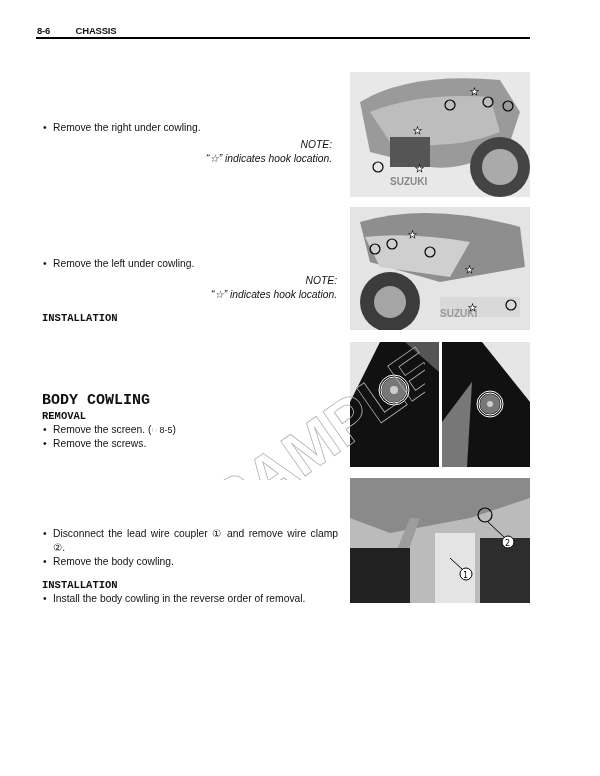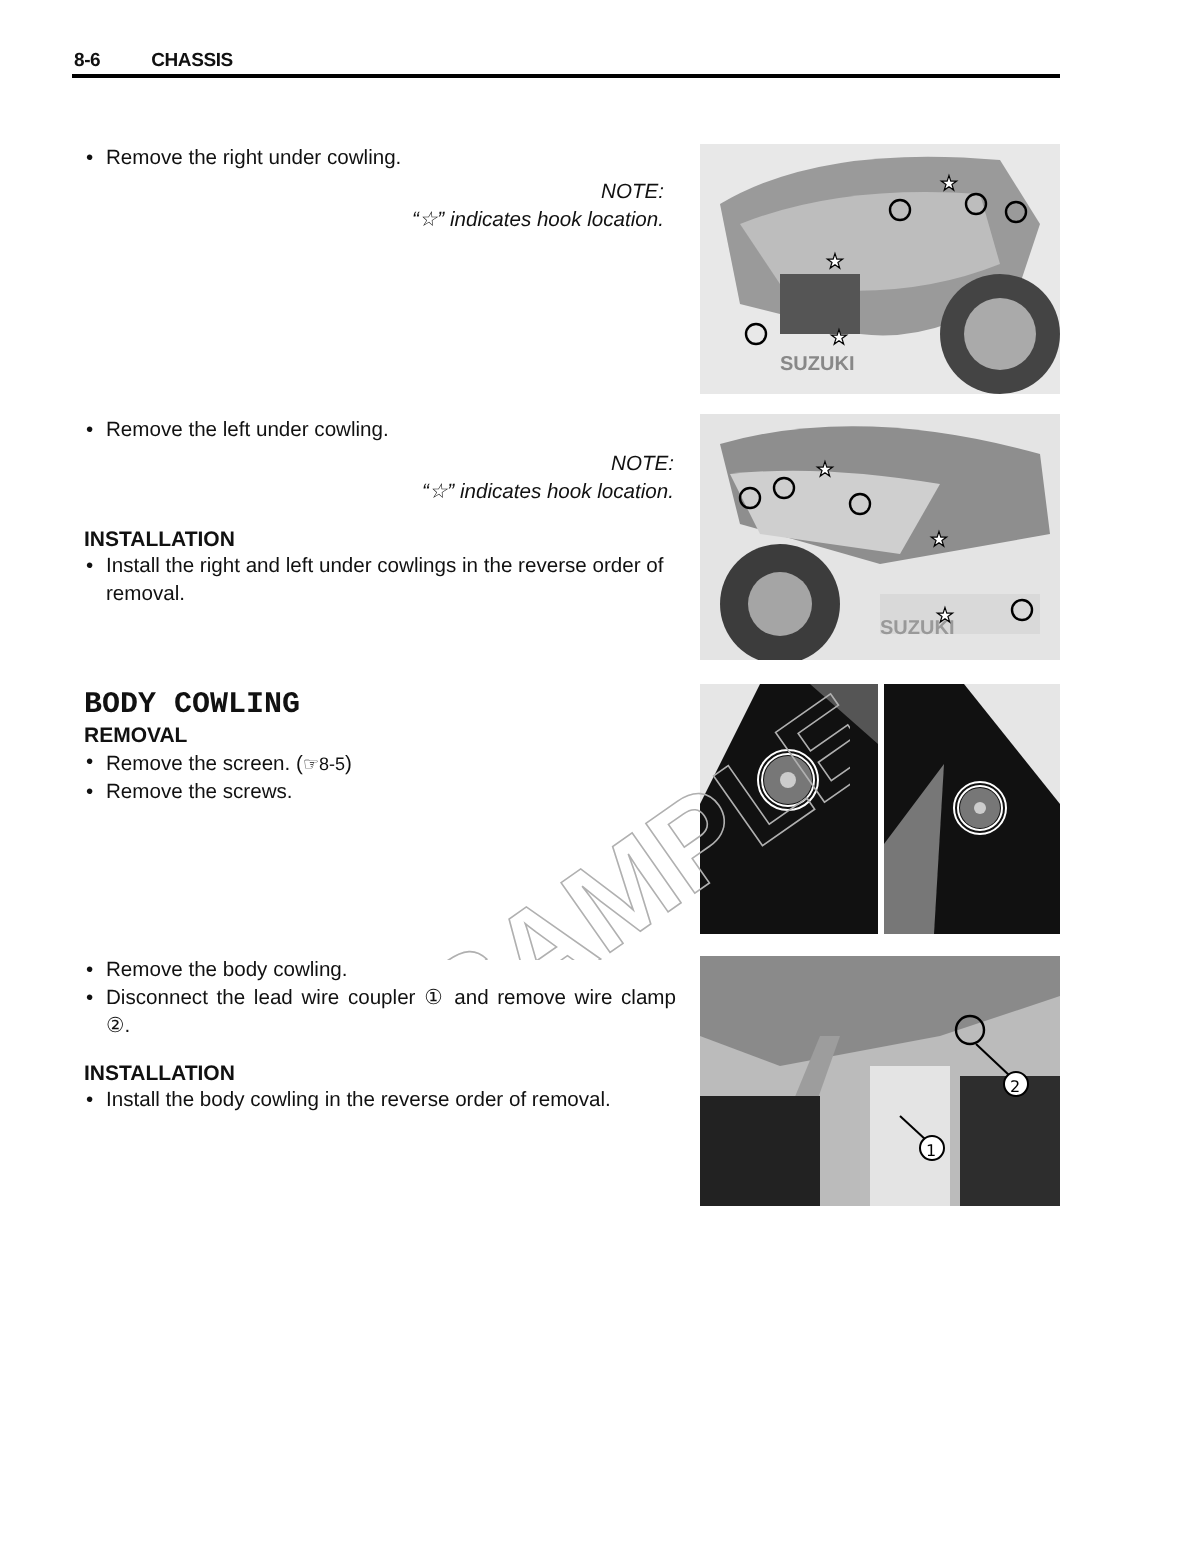--- a/index.html
+++ b/index.html
@@ -1,24 +1,24 @@
 <!DOCTYPE html>
 <html><head>
 <meta charset="utf-8">
 <style>
   html,body{margin:0;padding:0;background:#fff;}
   body{width:600px;height:776px;position:relative;overflow:hidden;font-family:"Liberation Sans",sans-serif;color:#111;}
   .hdr{position:absolute;left:37px;top:25px;font-size:9.5px;font-weight:bold;letter-spacing:-0.2px;}
   .hdr .pg{margin-right:23px;}
   .hrule{position:absolute;left:36px;top:37px;width:494px;height:2px;background:#000;}
-  .txt{position:absolute;left:42px;font-size:10.3px;line-height:14px;}
+  .txt{position:absolute;left:42px;font-size:10.3px;line-height:14px;margin-top:48px;}
   .bul{position:relative;padding-left:11px;}
   .bul:before{content:"\2022";position:absolute;left:1px;top:0;}
   .note{font-style:italic;text-align:right;}
-  .h3{font-weight:bold;font-size:10.5px;}
+  .h3{font-weight:bold;font-size:10.5px;font-family:Liberation Mono, monospace;}
   .h2{font-weight:bold;font-size:15px;line-height:17px;font-family:Liberation Mono, monospace;}
   .ref{display:inline-block;font-size:9px;}
   .photo{position:absolute;background:#cfcfcf;overflow:hidden;}
   .photo svg{display:block;}
   .wm{position:absolute;left:165px;top:330px;width:260px;height:150px;pointer-events:none;}
 </style>
 </head>
 <body>
 
 <div class="hdr">
@@ -31,33 +31,32 @@
   <div class="bul">Remove the right under cowling.</div>
   <div class="note" style="margin-top:3px;">NOTE:</div>
   <div class="note">“☆” indicates hook location.</div>
 </div>
 
 <div class="txt" style="top:209px;width:295px;">
   <div class="bul">Remove the left under cowling.</div>
   <div class="note" style="margin-top:3px;">NOTE:</div>
   <div class="note">“☆” indicates hook location.</div>
   <div class="h3" style="margin-top:9px;">INSTALLATION</div>
-  <div class="bul">Install the right and left under cowlings in the reverse order of removal.</div>
 </div>
 
 <div class="txt" style="top:344px;width:296px;">
   <div class="h2">BODY COWLING</div>
   <div class="h3">REMOVAL</div>
   <div class="bul"><span>Remove the screen. (</span><span class="ref">☞8-5</span><span>)</span></div>
   <div class="bul">Remove the screws.</div>
 </div>
 
 <div class="txt" style="top:479px;width:296px;text-align:justify;">
+  <div class="bul">Disconnect the lead wire coupler ① and remove wire clamp ②.</div>
   <div class="bul">Remove the body cowling.</div>
-  <div class="bul">Disconnect the lead wire coupler ① and remove wire clamp ②.</div>
   <div class="h3" style="margin-top:9px;">INSTALLATION</div>
   <div class="bul">Install the body cowling in the reverse order of removal.</div>
 </div>
 
 <div class="photo" style="left:350px;top:72px;width:180px;height:125px;background:#e8e8e8;">
   <svg width="180" height="125" viewBox="0 0 180 125">
     <path d="M10 30 Q60 0 150 8 L170 40 L160 70 Q120 100 80 95 L20 80 Z" fill="#9a9a9a"></path>
     <path d="M20 40 Q70 20 140 25 L150 60 Q100 80 40 70 Z" fill="#bdbdbd"></path>
     <circle cx="150" cy="95" r="30" fill="#444"></circle>
       <circle cx="150" cy="95" r="18" fill="#aaa"></circle>

